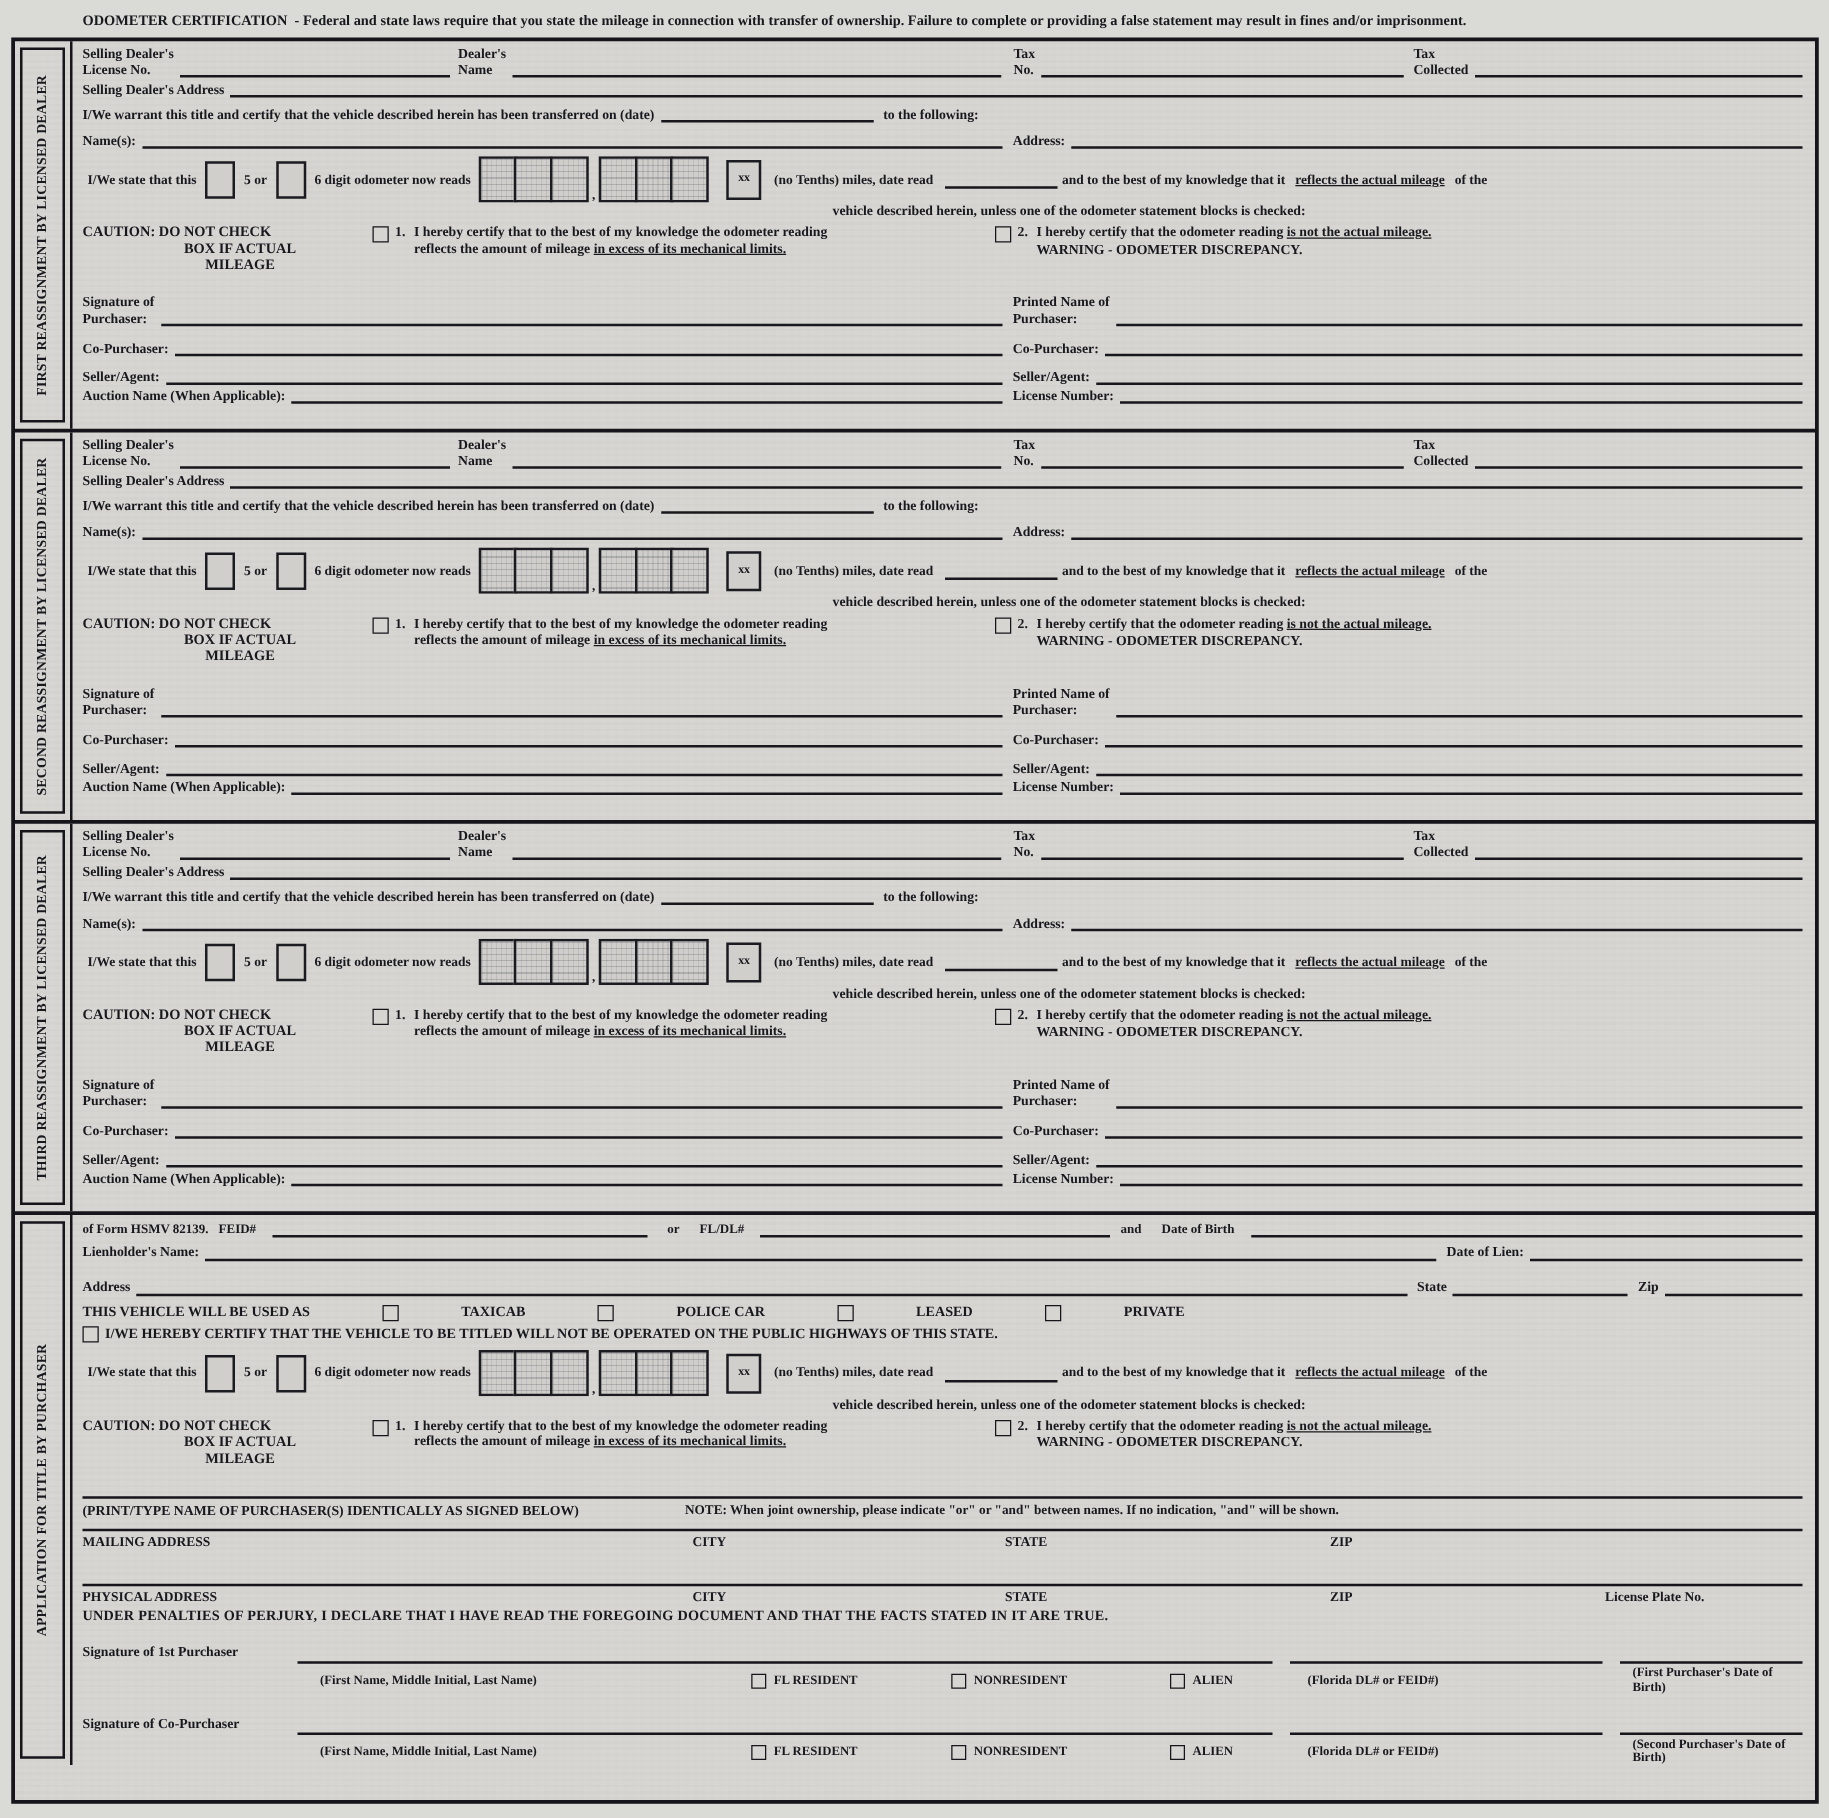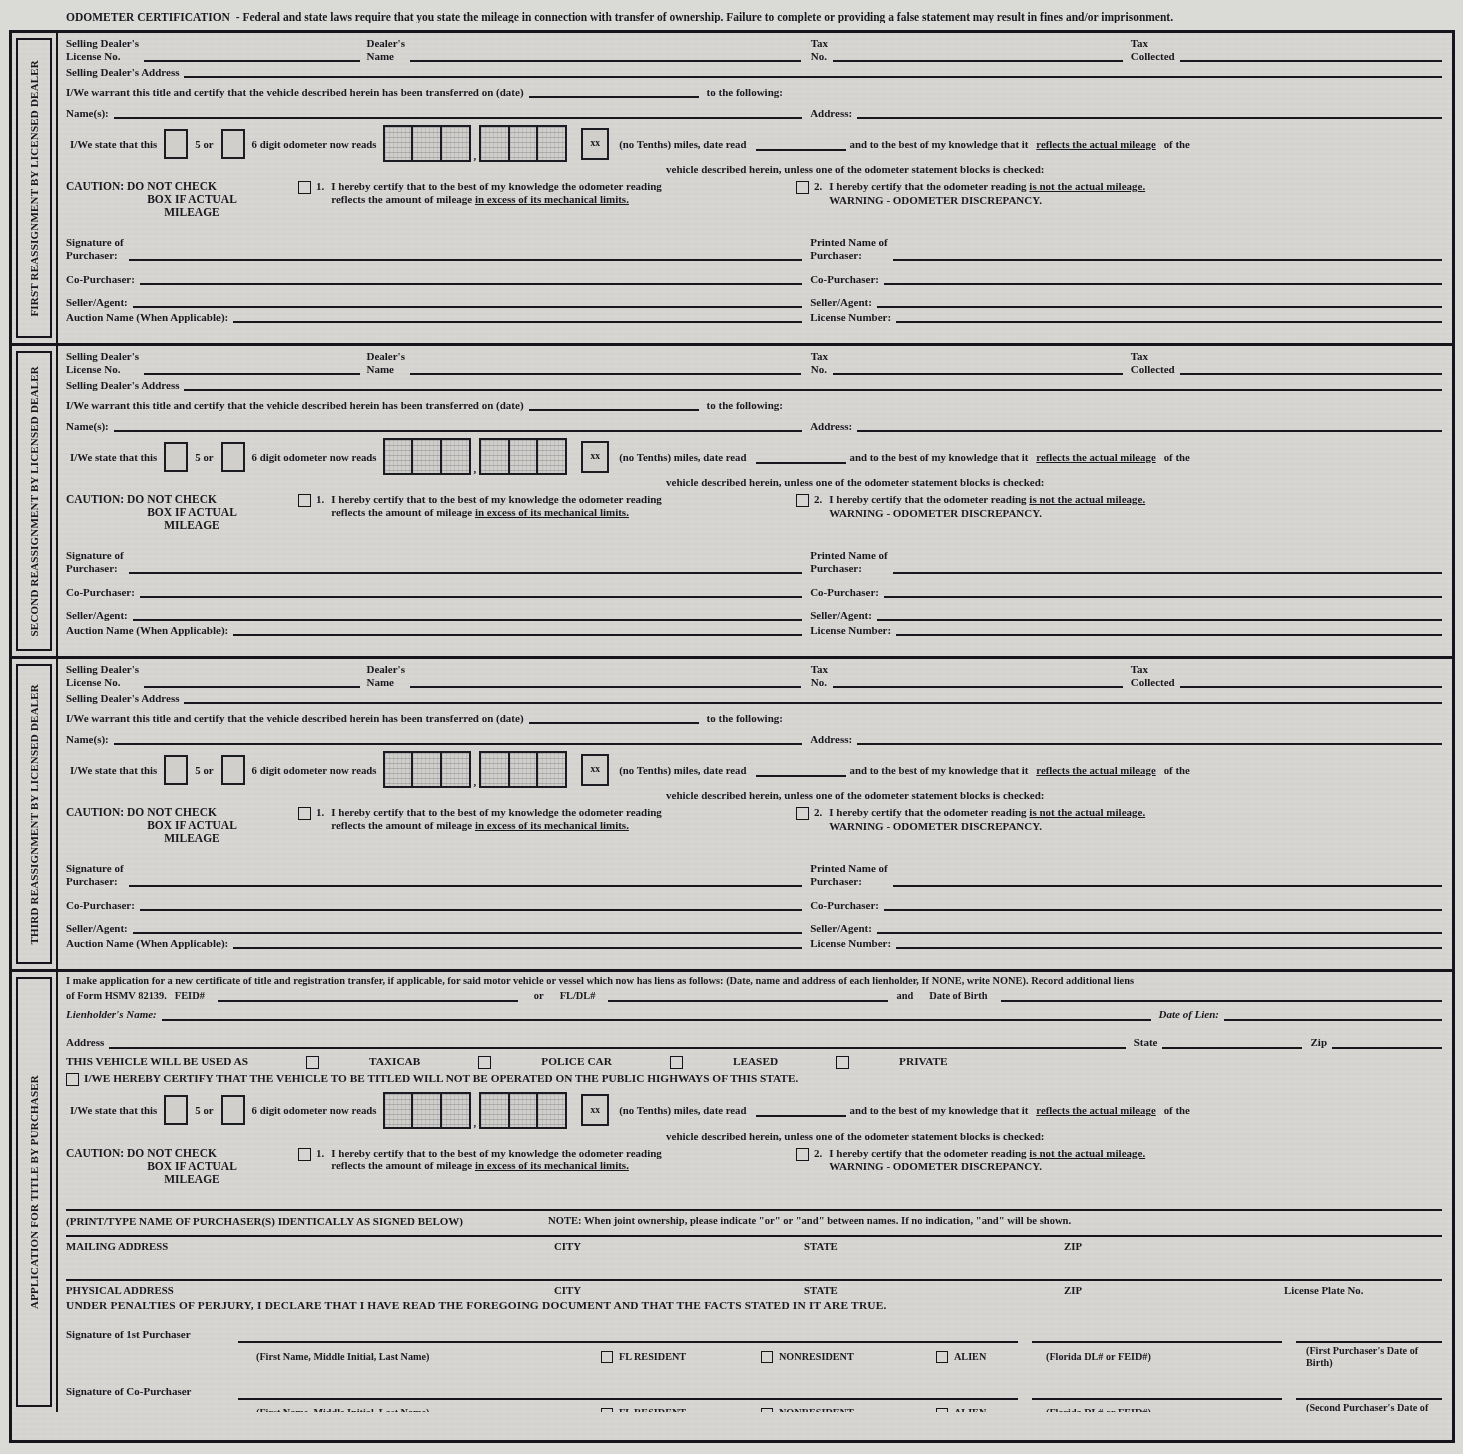--- a/index.html
+++ b/index.html
@@ -57,21 +57,21 @@
   .warn{margin-top:1px;}
   .sigrow{margin-top:8px;} .r8{margin-top:10px;} .r9{margin-top:9px;} .r10{margin-top:1px;}
   .notice{box-sizing:border-box;border-bottom:3px solid #15151b;text-align:center;font-weight:bold;
           font-size:11.3px;padding:3px 0 3px;height:22px;}
   
   .appc{padding:3px 10px 0 8px;}
   .intro{font-size:10.4px;white-space:nowrap;overflow:hidden;}
   .introrow{display:flex;align-items:flex-end;font-size:10.4px;margin-top:1px;}
   .introrow .lbl{margin-right:8px;}
   .bw-feid{flex:0 0 300px;} .bw-fldl{flex:0 0 280px;}
-  .lienrow{display:flex;align-items:flex-end;margin-top:5px;font-style:italic;}
+  .lienrow{display:flex;align-items:flex-end;margin-top:5px;}
   .bw-lien{flex:0 0 218px;}
   .addrrow{display:flex;align-items:flex-end;margin-top:14px;}
   .bw-state{flex:0 0 140px;} .bw-zip{flex:0 0 110px;}
   .userow{display:flex;align-items:center;margin-top:6px;font-size:11.3px;}
   .userow .opt{display:flex;align-items:center;margin-left:58px;gap:44px;}
   .userow .opt .cb{margin-right:6px;}
   .certrow{display:flex;align-items:center;margin-top:3px;font-size:11.3px;}
   .ptyperow{display:flex;align-items:flex-start;margin-top:14px;border-top:2.5px solid #15151b;padding-top:4px;font-size:11px;}
   .ptyperow .note{margin-left:85px;font-size:10.6px;}
   .colrow{display:flex;font-size:10.8px;border-top:2.5px solid #15151b;padding-top:3px;margin-top:8px;}
@@ -538,21 +538,20 @@
   </div>
 
 
   <section class="appsec">
     <div class="side">
       <div class="side-box">
         <span class="vtext">APPLICATION FOR TITLE BY PURCHASER</span>
       </div>
     </div>
     <div class="content appc">
-      <div class="intro">I make application for a new certificate of title and registration transfer, if applicable, for said motor vehicle or vessel which now has liens as follows: (Date, name and address of each lienholder, If NONE, write NONE). Record additional liens</div>
       <div class="introrow">
         <span class="lbl">of Form HSMV 82139.</span>
         <span class="lbl">FEID#</span>
         <span class="blank bw-feid"></span>
         <span class="gap"></span>
           <span class="gap"></span>
         <span class="lbl">or</span>
         <span class="gap"></span>
         <span class="lbl">FL/DL#</span>
         <span class="blank bw-fldl"></span>

